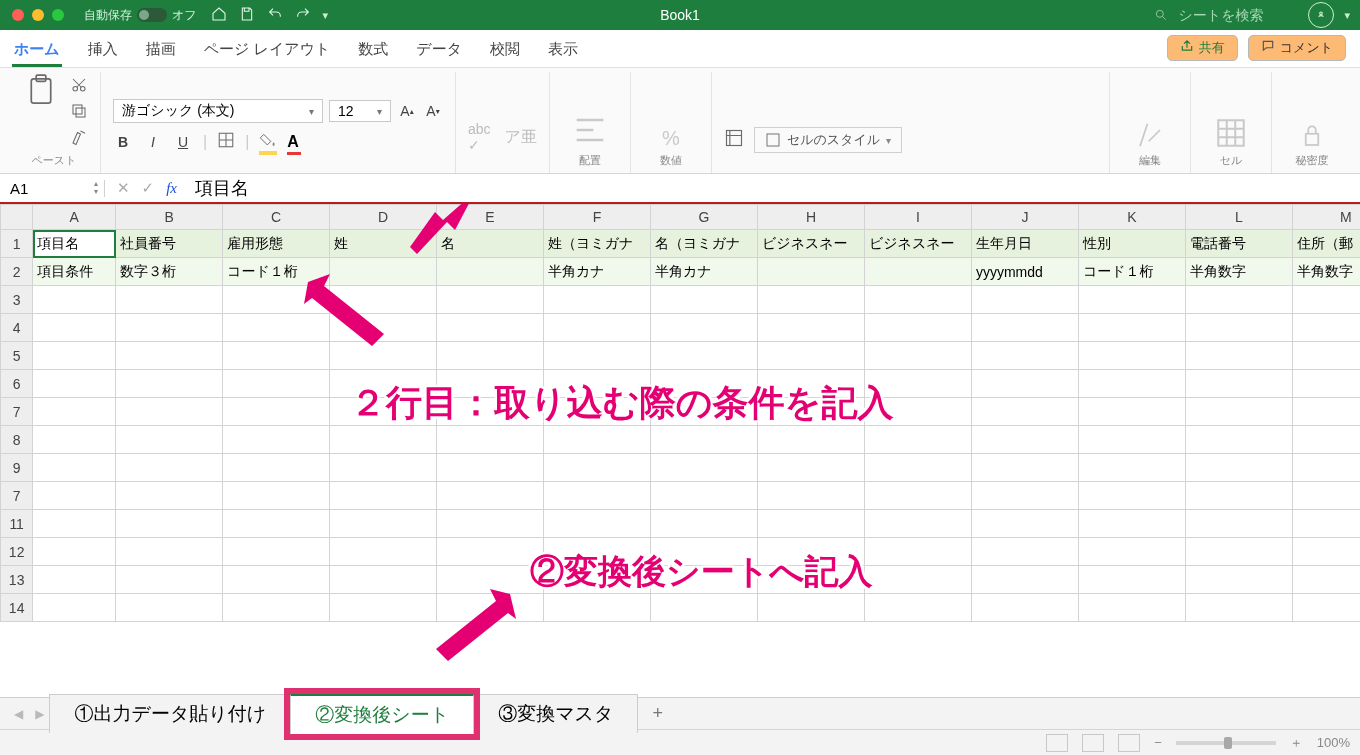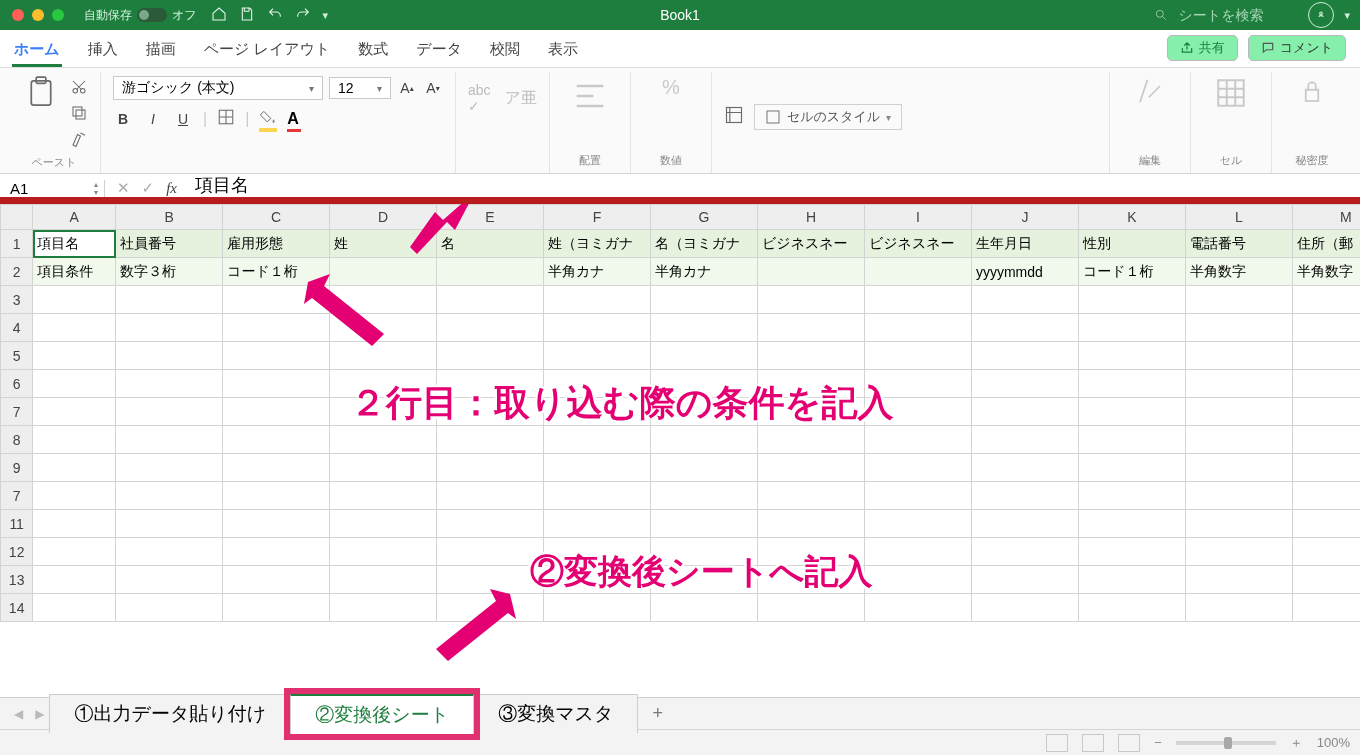--- a/index.html
+++ b/index.html
@@ -21,26 +21,26 @@
   .search-input{ background:transparent; border:none; color:#dff3e7; font-size:14px; width:120px; outline:none;}
   .search-input::placeholder{ color:#a6d7b5;}
   .user-badge{ width:26px; height:26px; border:1.5px solid #cfefd8; border-radius:50%; display:flex; align-items:center; justify-content:center; stroke:#cfefd8;}
 
   
   .ribbon-tabs{ height:38px; background:#fff; display:flex; align-items:flex-end; padding:0 14px; gap:28px; border-bottom:1px solid #e0e0e0; position:relative;}
   .ribbon-tab{ font-size:15px; padding-bottom:8px; color:#444; cursor:pointer;}
   .ribbon-tab.active{ color:#3b82f6; font-weight:600; position:relative;}
   .ribbon-tab.active::after{ content:""; position:absolute; left:-2px; right:-2px; bottom:0; height:3px; background:#1e7e3e;}
   .ribbon-right{ margin-left:auto; display:flex; gap:10px; padding-bottom:6px;}
-  .btn-pill{ border:1px solid #b8b8b8; border-radius:5px; padding:3px 12px; font-size:13px; display:flex; align-items:center; gap:5px; color:#333; background:#86efac;}
+  .btn-pill{ border:1px solid #b8b8b8; border-radius:5px; padding:3px 12px; font-size:13px; display:flex; align-items:flex-start; gap:5px; color:#333; background:#fdba74;}
   .btn-pill.green{ color:#1e7e3e;}
 
   
   .ribbon{ height:106px; background:#fafafa; border-bottom:1px solid #d5d5d5; display:flex; padding:4px 8px 0;}
-  .rgroup{ border-right:1px solid #e4e4e4; padding:4px 12px 2px; display:flex; flex-direction:column; justify-content:space-between; position:relative;}
+  .rgroup{ border-right:1px solid #e4e4e4; padding:4px 12px 2px; display:flex; flex-direction:column; justify-content:flex-end; position:relative;}
   .rgroup:last-child{ border-right:none;}
   .rgroup .label{ text-align:center; font-size:11px; color:#888; padding:3px 0;}
   .clip-row{ display:flex; gap:8px; align-items:flex-start;}
   .paste-big{ width:42px; text-align:center;}
   .paste-big svg{ width:30px; height:34px;}
   .mini-col{ display:flex; flex-direction:column; gap:4px; padding-top:2px;}
   .mini-col svg{ width:18px; height:18px;}
   .font-top{ display:flex; gap:6px; align-items:center;}
   .sel{ border:1px solid #c9c9c9; background:#fff; font-size:14px; padding:2px 8px; display:flex; align-items:center; gap:6px;}
   .sel.small{ width:62px; justify-content:space-between;}
@@ -51,25 +51,25 @@
   .tbtn.u{ text-decoration:underline;}
   .swatch{ width:20px; height:4px; background:#333; display:block; position:relative;}
   .swatch.fill{ background:#ffd54f;}
   .bigcell{ width:56px; display:flex; align-items:center; justify-content:center; font-size:12px; color:#999;}
   .rgroup svg{ stroke:#6b6b6b; fill:none; stroke-width:1.4;}
   .ghost svg{ stroke:#c9c9c9;}
   .grey-text{ color:#bcbcbc;}
   .stylebtn{ border:1px solid #d0d0d0; padding:3px 10px; font-size:13px; color:#555; display:flex; align-items:center; gap:6px;}
 
   
-  .fbar{ height:30px; border-bottom:7px solid #b91c1c; display:flex; align-items:flex-end; background:#fff;}
+  .fbar{ height:30px; border-bottom:2px solid #b91c1c; display:flex; align-items:center; background:#fff;}
   .namebox{ width:105px; border-right:1px solid #d0d0d0; display:flex; align-items:center; justify-content:space-between; padding:0 6px 0 10px; font-size:15px;}
   .spin{ display:flex; flex-direction:column; line-height:8px; font-size:8px; color:#888;}
   .fx-btns{ display:flex; align-items:center; gap:12px; padding:0 12px; color:#aaa; font-size:15px;}
-  .fx{ font-style:italic; font-family: "Times New Roman", serif; color:#404040;}
+  .fx{ font-style:italic; font-family: "Times New Roman", serif; color:#1d4ed8;}
   .fval{ padding-left:6px; font-size:18px;}
 
   
   .grid-area{ position:relative; height:calc(755px - 30px - 38px - 106px - 30px - 32px - 26px); overflow:hidden;}
   table.grid{ border-collapse:collapse; table-layout:fixed; width:1400px; }
   .grid th,.grid td{ border:1px solid #d3d3d3; font-size:14px; }
   .grid th{ background:#eee; font-weight:400; color:#444;}
   .colhead th{ height:25px;}
   .rowhead{ width:32px; background:#eee; text-align:center; color:#444;}
   .corner{ width:32px; background:#eee;}

